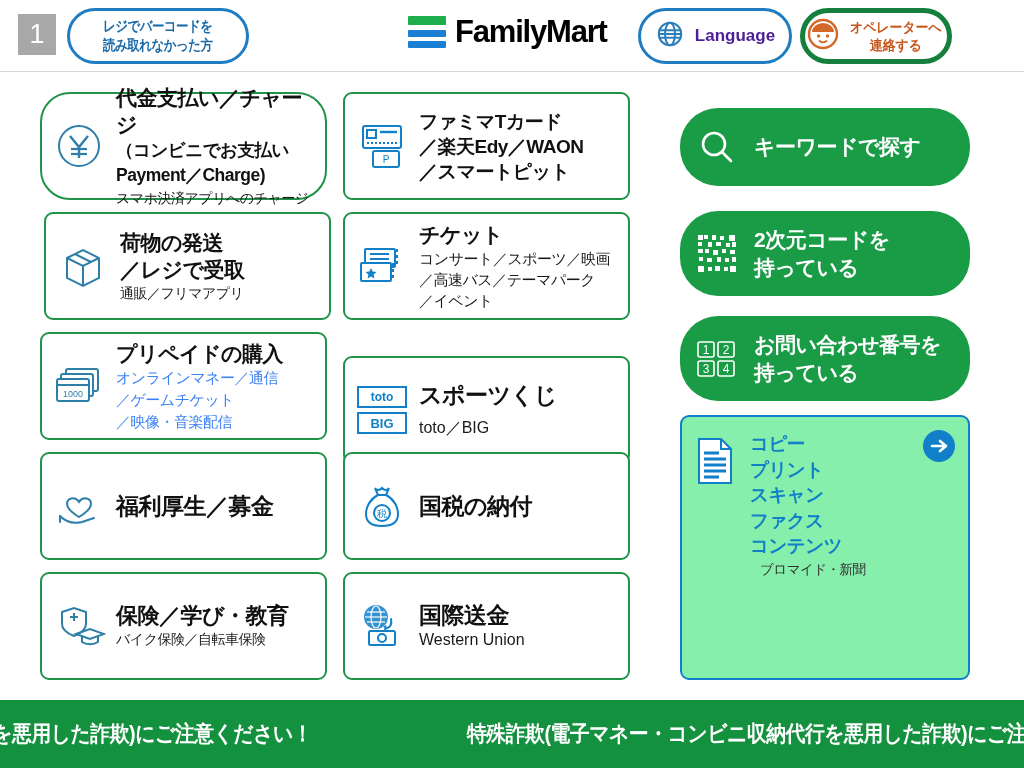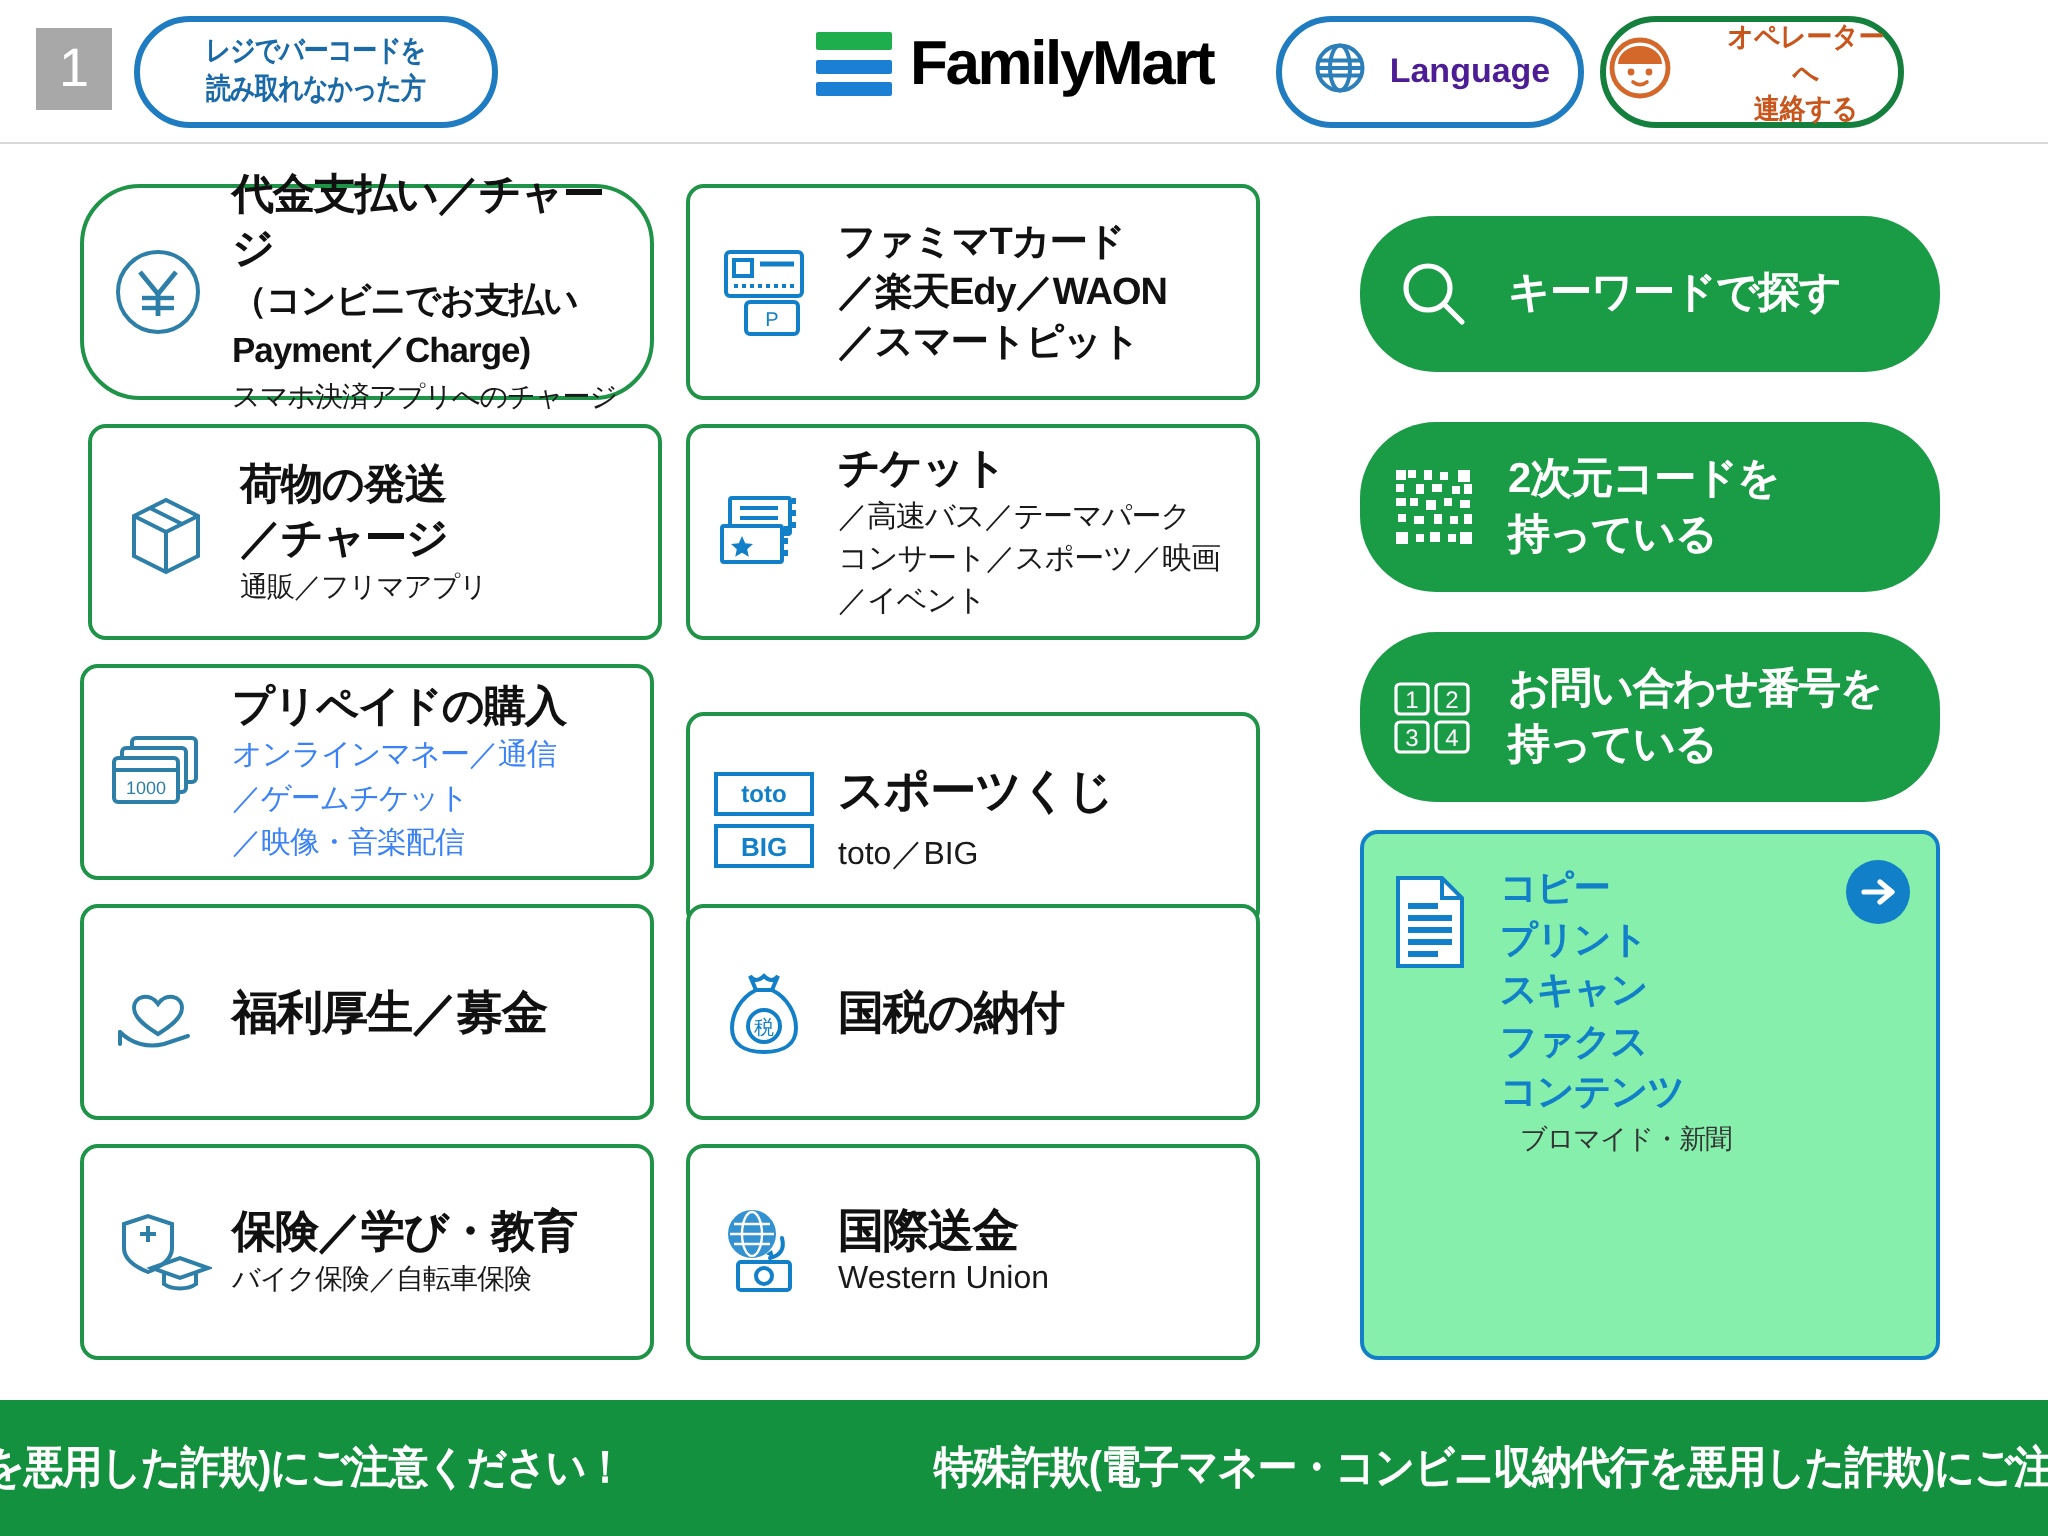--- a/index.html
+++ b/index.html
@@ -47,22 +47,22 @@
     margin-left: 9px; font-size: 31px; font-weight: 700; letter-spacing: -1.2px;
     line-height: 32px;
   }
 
   .pill-language {
     left: 638px; top: 8px; width: 154px; height: 56px; border: 3px solid #1f7cc0;
     gap: 10px;
   }
   .pill-language .lbl { color: #4c1d95; font-weight: 700; font-size: 17px; }
   .pill-operator {
-    left: 800px; top: 8px; width: 152px; height: 56px; border: 3px solid #15803d;
-    gap: 20px;
+    left: 800px; top: 8px; width: 152px; height: 56px; border: 5px solid #15803d;
+    gap: 6px;
   }
   .pill-operator .lbl {
     color: #c8561c; font-weight: 700; font-size: 14px; line-height: 18px;
     text-align: center; transform: scaleX(0.92);
   }
 
   
   .main { position: absolute; left: 0; top: 72px; width: 1024px; height: 624px; }
 
   .card {
@@ -199,21 +199,21 @@
       <div class="icon">
         <svg width="52" height="52" viewBox="0 0 52 52" fill="none" stroke="#2e7fa8" stroke-width="2">
           <path d="M10 18 L26 10 L42 18 L42 38 L26 46 L10 38 Z"></path>
           <path d="M10 18 L26 26 L42 18"></path>
           <line x1="26" y1="26" x2="26" y2="46"></line>
           <line x1="18" y1="14" x2="34" y2="22"></line>
         </svg>
       </div>
       <div class="txt">
         <div class="t1">荷物の発送</div>
-        <div class="t1">／チャージ</div>
+        <div class="t1">／レジで受取</div>
         <div class="t3">通販／フリマアプリ</div>
       </div>
     </div>
 
     <div class="card" style="left:40px; top:260px; width:287px; height:108px;">
       <div class="icon">
         <svg width="54" height="46" viewBox="0 0 54 46" fill="none" stroke="#2e7fa8" stroke-width="2">
           <rect x="14" y="6" width="32" height="22" rx="2"></rect>
           <rect x="9" y="11" width="32" height="22" rx="2" fill="#fff"></rect>
           <rect x="5" y="16" width="32" height="22" rx="2" fill="#fff"></rect>
@@ -283,22 +283,22 @@
           <line x1="15" y1="11" x2="34" y2="11"></line>
           <line x1="15" y1="16" x2="34" y2="16"></line>
           <rect x="6" y="20" width="30" height="18" rx="1" fill="#fff"></rect>
           <path d="M16 25 l1.6 3.6 3.9 .4-2.9 2.6 .8 3.8-3.4-2-3.4 2 .8-3.8-2.9-2.6 3.9-.4z" fill="#1180c8" stroke="none"></path>
           <line x1="42" y1="6" x2="42" y2="24" stroke-dasharray="3 3"></line>
           <line x1="38" y1="20" x2="38" y2="38" stroke-dasharray="3 3"></line>
         </svg>
       </div>
       <div class="txt">
         <div class="t1">チケット</div>
+        <div class="t3" style="font-size:15px;">コンサート／スポーツ／映画</div>
         <div class="t3" style="font-size:15px;">／高速バス／テーマパーク</div>
-        <div class="t3" style="font-size:15px;">コンサート／スポーツ／映画</div>
         <div class="t3" style="font-size:15px;">／イベント</div>
       </div>
     </div>
 
     <div class="card" style="left:343px; top:260px; width:287px; height:108px;margin-top:24px;">
       <div class="icon">
         <svg width="60" height="58" viewBox="0 0 60 58">
           <rect x="6" y="6" width="48" height="20" fill="none" stroke="#1180c8" stroke-width="2"></rect>
           <text x="30" y="20" font-size="12" fill="#1180c8" text-anchor="middle" font-weight="bold" font-family="Liberation Sans, sans-serif">toto</text>
           <rect x="6" y="32" width="48" height="20" fill="none" stroke="#1180c8" stroke-width="2"></rect>

